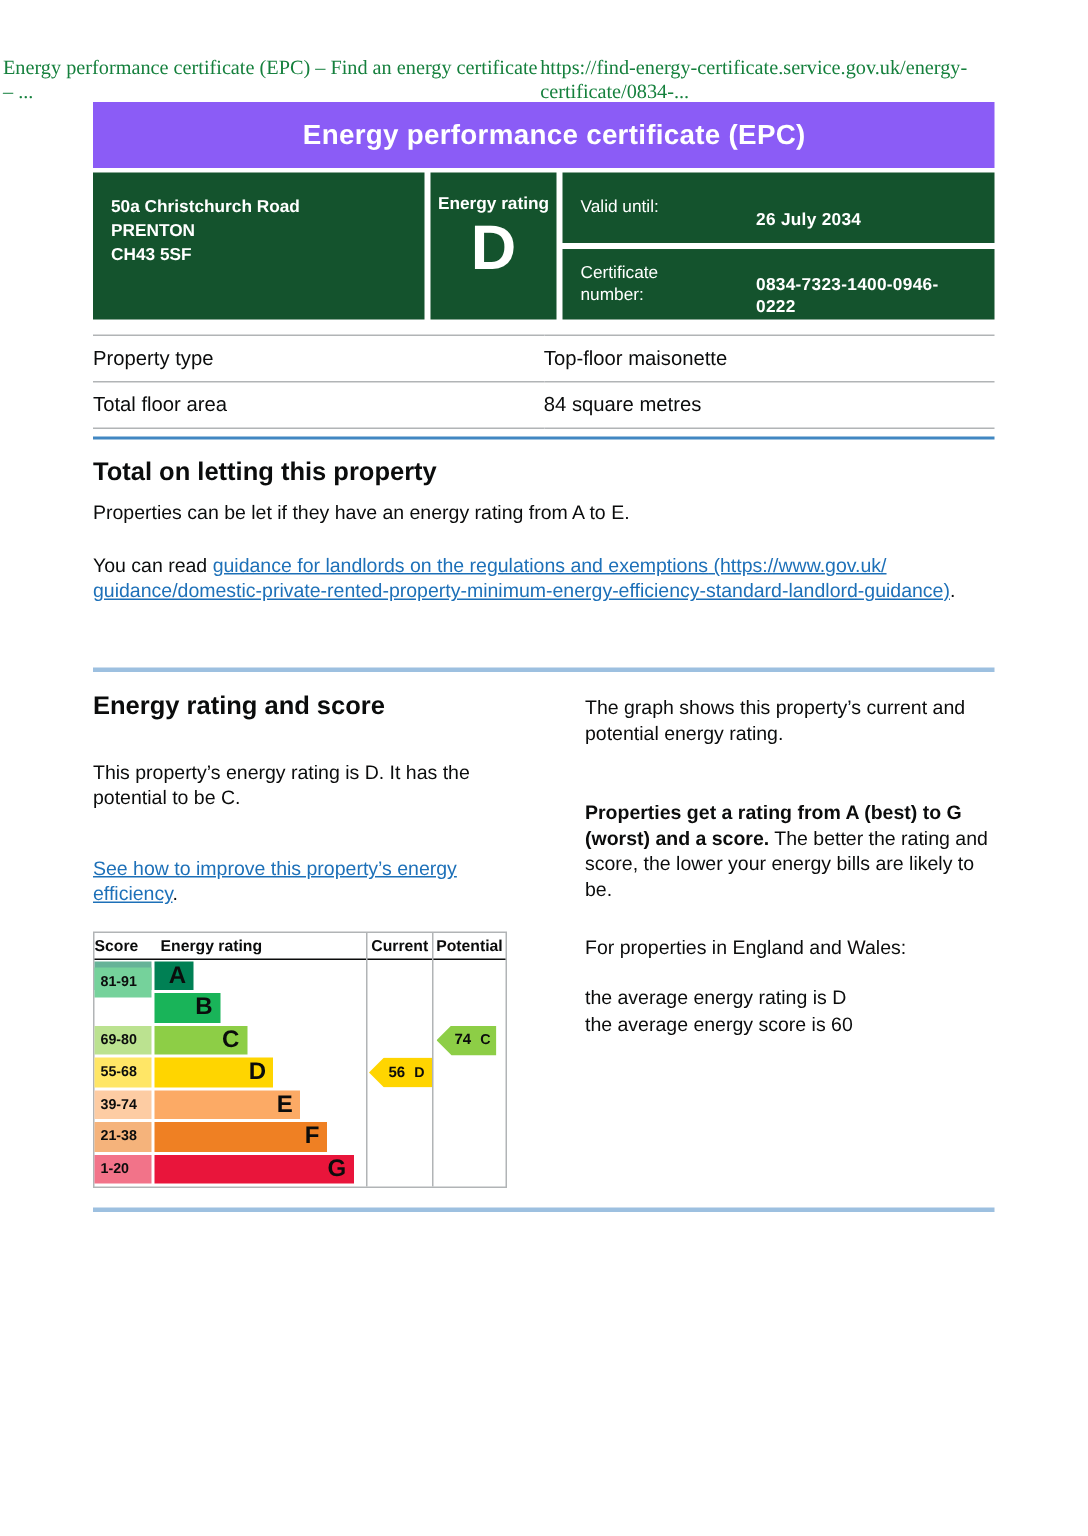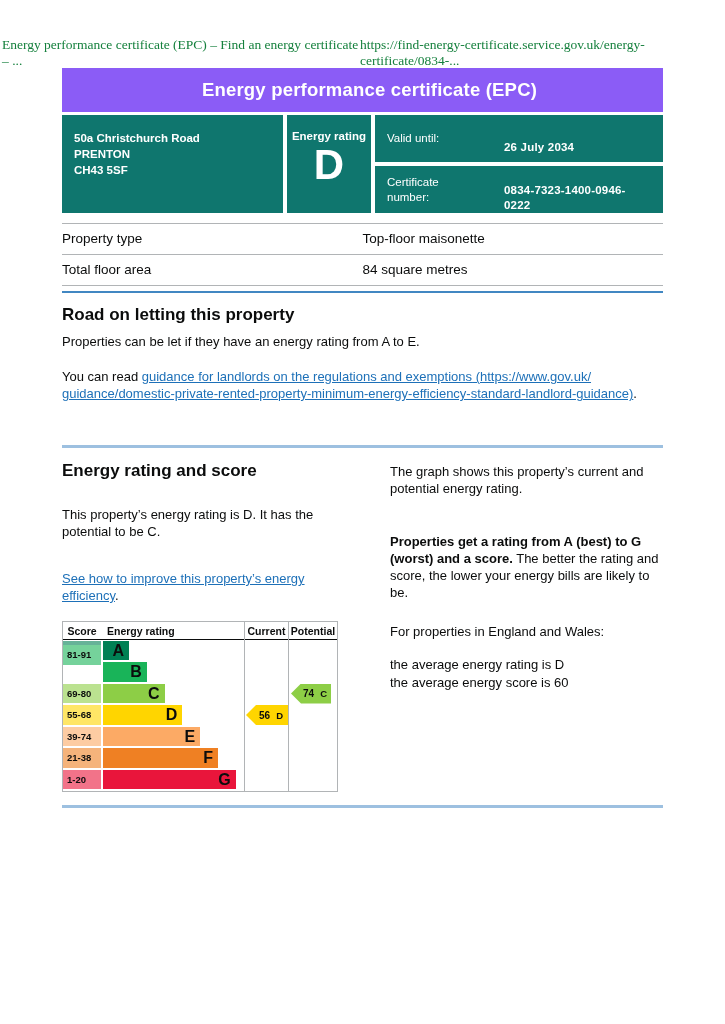--- a/index.html
+++ b/index.html
@@ -13,21 +13,21 @@
   .print-header { top:6px; }
   .print-footer { top:997px; }
 
   .banner {
     position:absolute; left:62px; top:68px; width:601px; height:44px;
     background:#8b5cf6; color:#fff; display:flex; align-items:center; padding-left:14px;justify-content:center;
   }
   .banner h1 { font-size:18.5px; font-weight:bold; letter-spacing:0.2px; }
 
   .summary { position:absolute; left:62px; top:115px; width:601px; height:98px; display:flex; gap:4px; }
-  .bluebox { background:#0f766e; color:#fff; }
+  .bluebox { background:#14532d; color:#fff; }
   .address-box { width:221px; padding:15px 12px; font-size:11.5px; font-weight:bold; line-height:16px; }
   .rating-box { width:84px; text-align:center; padding-top:15px; }
   .rating-box .rating-label { font-size:11.5px; font-weight:bold; }
   .rating-box .rating-letter { font-size:42px; font-weight:bold; line-height:44px; margin-top:1px; }
   .right-boxes { flex:1; display:flex; flex-direction:column; gap:4px; }
   .kv-box { display:flex; align-items:center; padding:0 12px; font-size:11.5px; line-height:15px; }
   .valid-box { height:49px; }
   .cert-box { flex:1; }
   .kv-label { width:117px; padding-right:27px; flex:none; }
   .kv-value { font-weight:bold; letter-spacing:0.2px;margin-top:17px; }
@@ -61,21 +61,21 @@
   .col-right .averages { margin-top:16px; }
   .col-right .averages div { line-height:18px; }
 
   .chart {
     position:absolute; left:62px; top:621px; width:276px; height:171px;
     border:1px solid #b1b4b6; background:#fff;
   }
   .chart-head {
     position:absolute; top:0; height:17px; font-size:10.5px; font-weight:bold; padding-top:3px;
   }
-  .h-score { left:0; width:38px; text-align:center; }
+  .h-score { left:0; width:38px; }
   .h-rating { left:44px; }
   .h-current { left:182px; width:43px; text-align:center; }
   .h-potential { left:226px; width:48px; text-align:center; }
   .head-underline { position:absolute; top:17px; left:0; width:100%; height:1px; background:#0b0c0c; }
   .col-sep { position:absolute; top:0; bottom:0; width:1px; background:#b1b4b6; }
   .sep-current { left:181px; }
   .sep-potential { left:225px; }
   .band-score {
     position:absolute; left:0; width:38px; height:19.5px;
     font-size:9.5px; font-weight:bold; padding:4px 0 0 4px;
@@ -135,21 +135,21 @@
     <tr>
       <td>Total floor area</td>
       <td>84 square metres</td>
     </tr>
   </tbody>
 </table>
 
 <hr class="rule rule-blue">
 
 <div class="rules">
-  <h2>Road on letting this property</h2>
+  <h2>Total on letting this property</h2>
   <p class="para1">Properties can be let if they have an energy rating from A to E.</p>
   <p class="para2"><span>You can read </span><a class="doc-link"><span>guidance for landlords on the regulations and exemptions</span><span class="small-url"> (https://www.gov.uk/</span><wbr><span class="small-url">guidance/domestic-private-rented-property-minimum-energy-efficiency-standard-landlord-guidance)</span></a><span>.</span></p>
 </div>
 
 <hr class="rule rule-light-1">
 
 <div class="twocol">
   <div class="col-left">
     <h2>Energy rating and score</h2>
     <p class="intro">This property’s energy rating is D. It has the potential to be C.</p>

